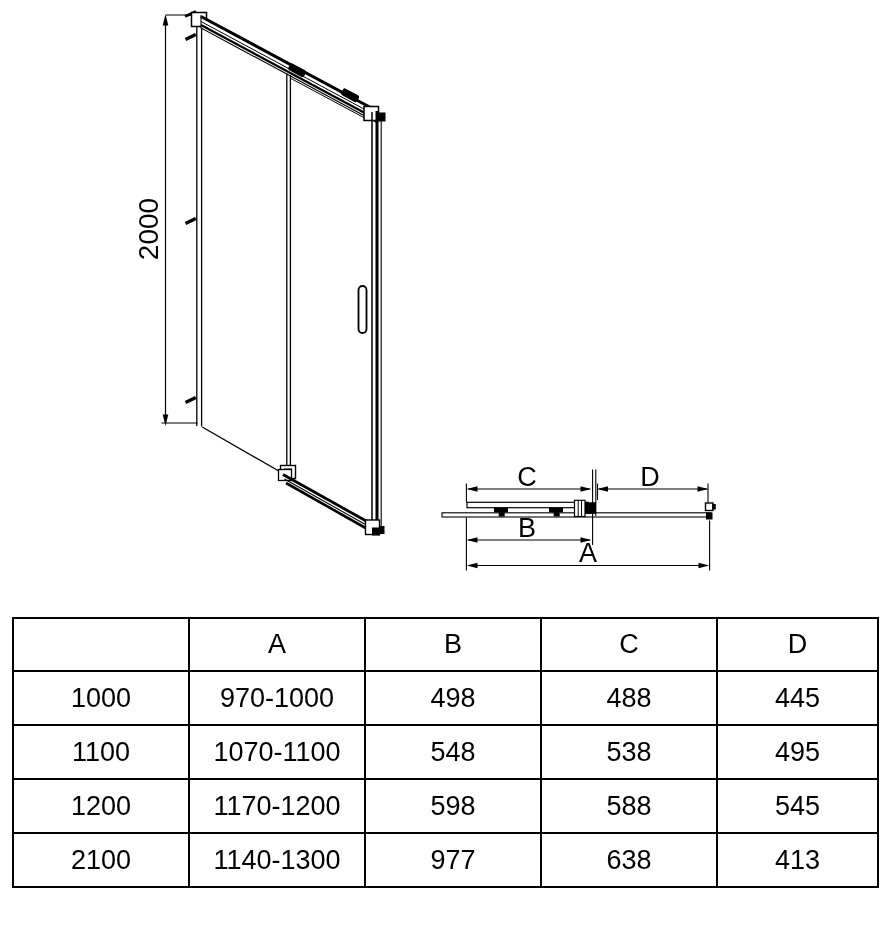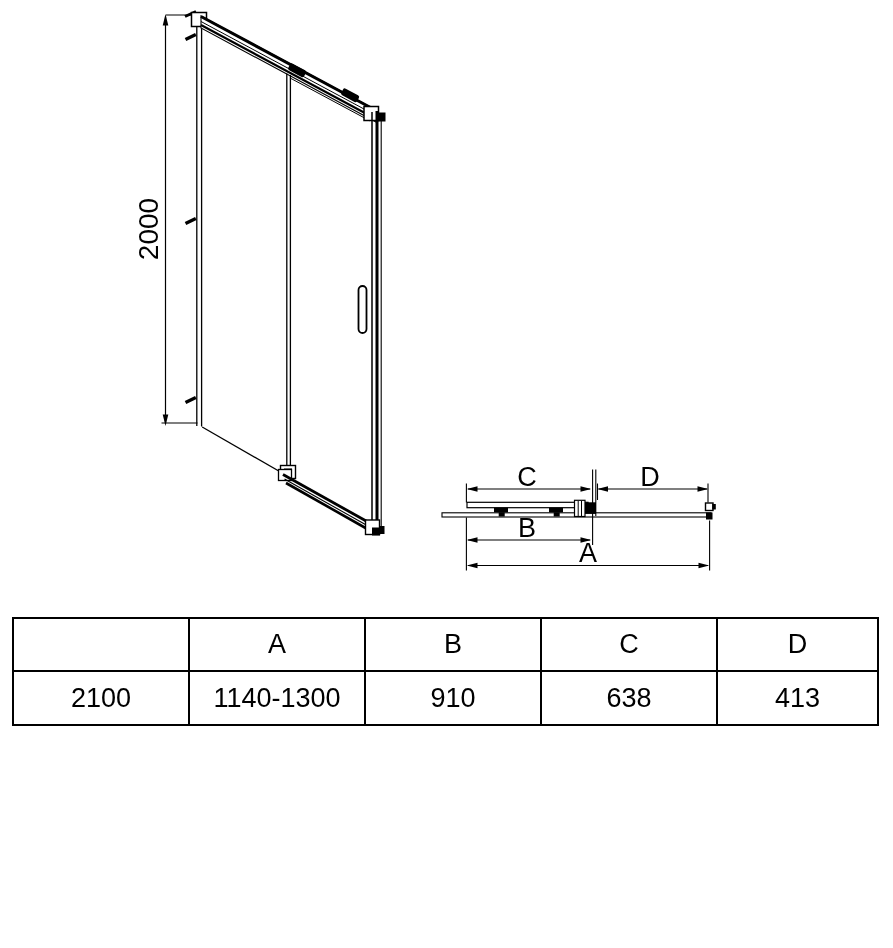--- a/index.html
+++ b/index.html
@@ -161,21 +161,42 @@
       <tr class="header-row">
         <th></th>
         <th>A</th>
         <th>B</th>
         <th>C</th>
         <th>D</th>
       </tr>
     </thead>
     <tbody>
       <tr class="data-row">
+        <td>1000</td>
+        <td>970-1000</td>
+        <td>498</td>
+        <td>488</td>
+        <td>445</td>
+      </tr>
+      <tr class="data-row">
+        <td>1100</td>
+        <td>1070-1100</td>
+        <td>548</td>
+        <td>538</td>
+        <td>495</td>
+      </tr>
+      <tr class="data-row">
+        <td>1200</td>
+        <td>1170-1200</td>
+        <td>598</td>
+        <td>588</td>
+        <td>545</td>
+      </tr>
+      <tr class="data-row">
         <td>2100</td>
         <td>1140-1300</td>
-        <td>910</td>
+        <td>977</td>
         <td>638</td>
         <td>413</td>
       </tr>
     </tbody>
   </table>
 </div>
 
 </body></html>

